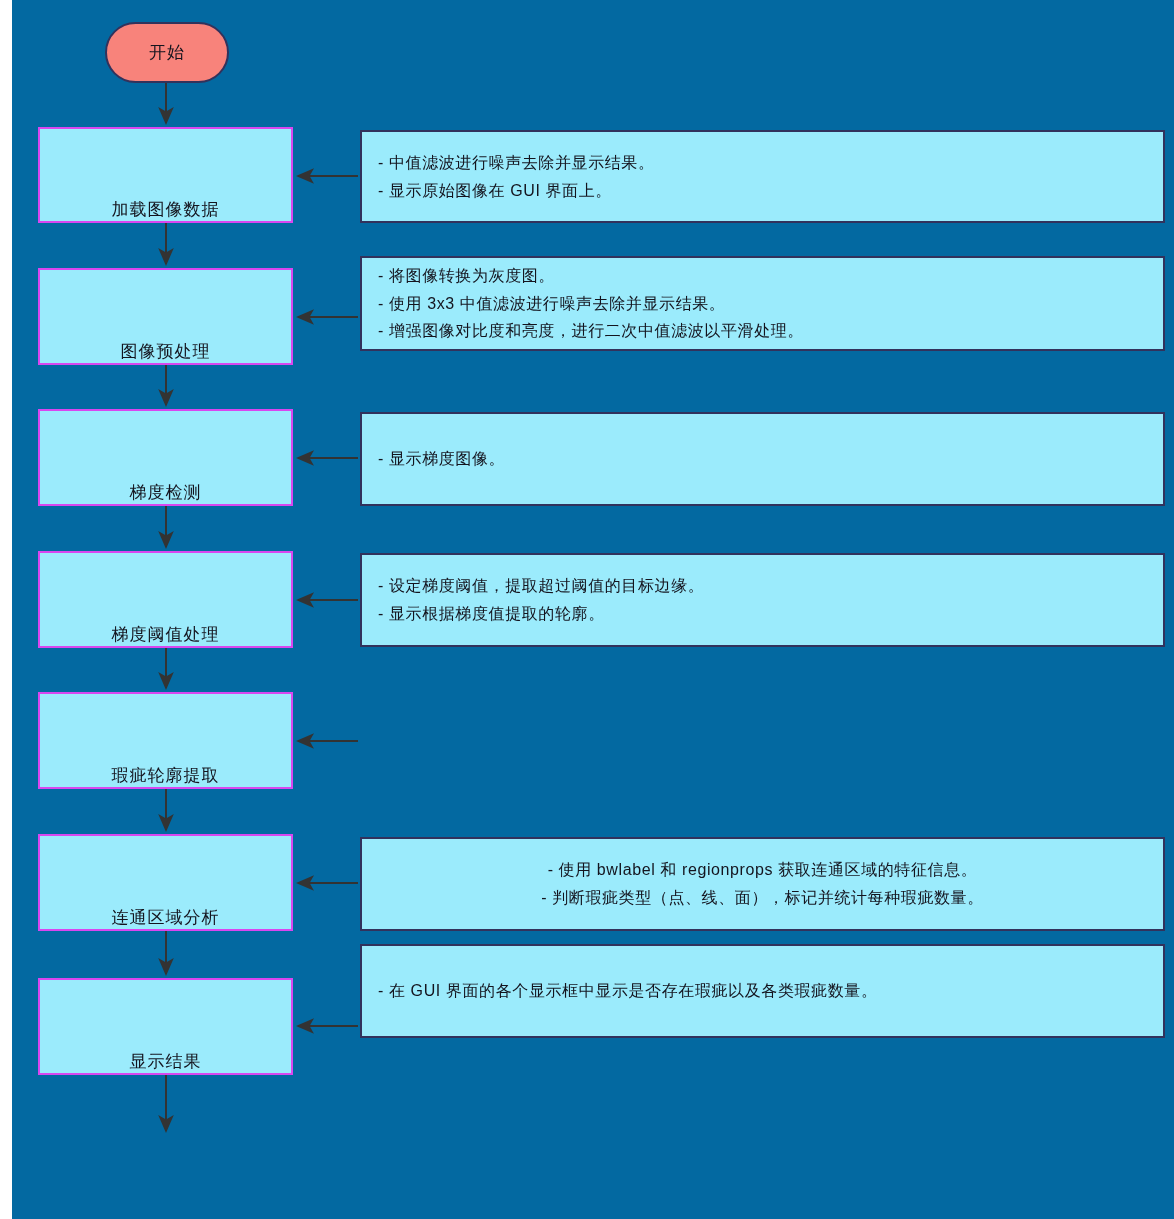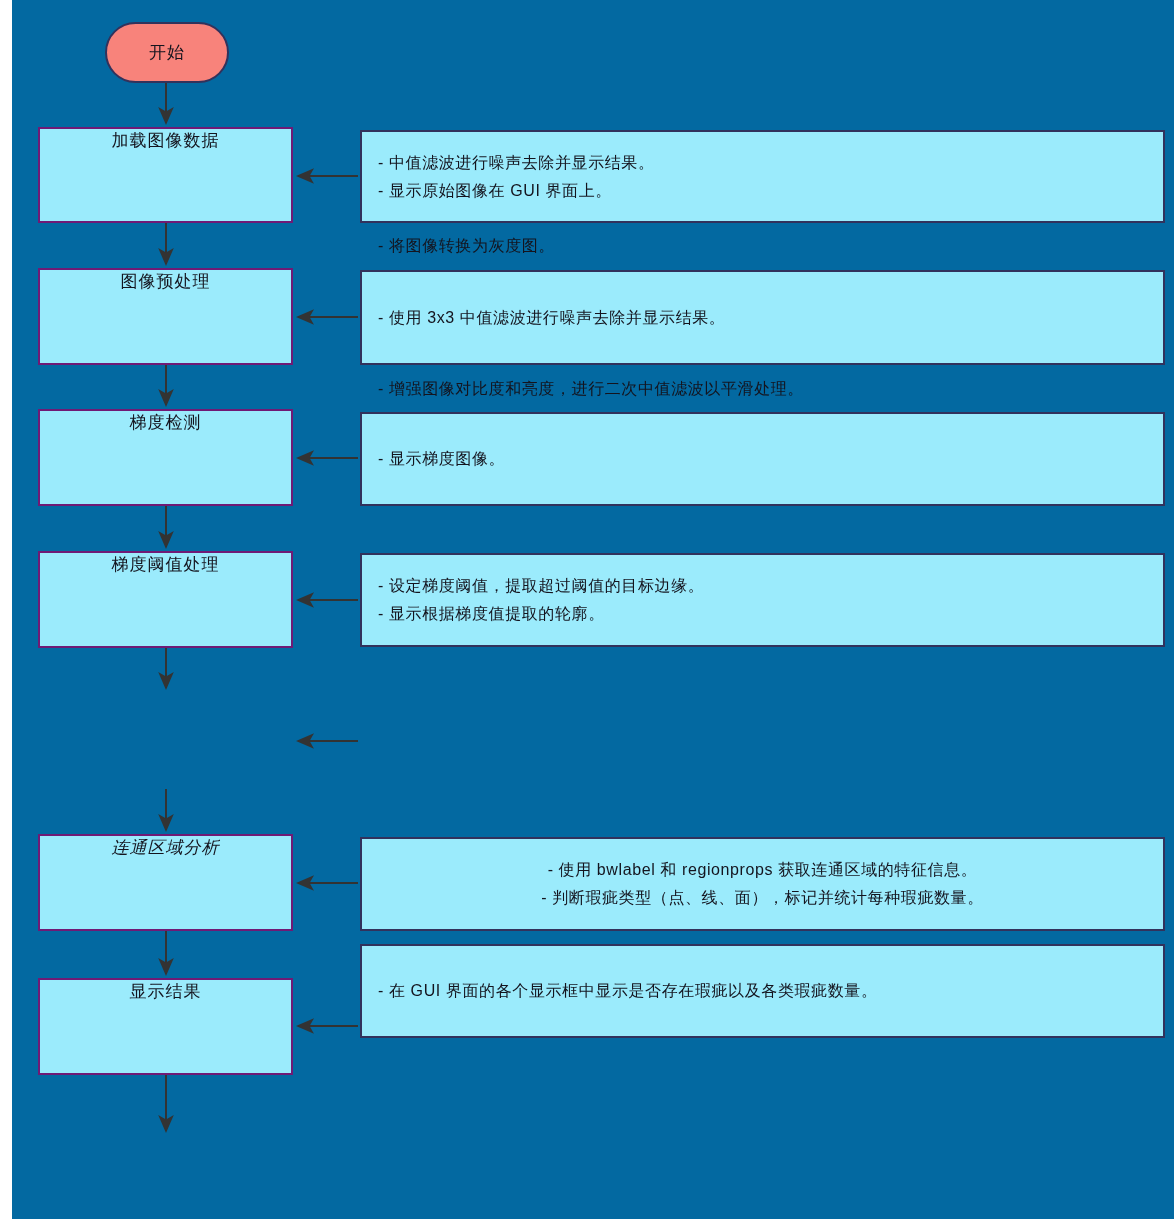--- a/index.html
+++ b/index.html
@@ -48,23 +48,23 @@
     color: #14141e;
   }
 
   
   .process {
     position: absolute;
     box-sizing: border-box;
     left: 26px;
     width: 255px;
     background: #9BEBFC;
-    border: 2px solid #701a75;
+    border: 2px solid #d946ef;
     display: flex;
-    align-items: flex-start;
+    align-items: flex-end;
     justify-content: center;
     text-align: center;
     font-size: 17px;
     letter-spacing: 1px;
     color: #14141e;
   }
 
   
   .note {
     position: absolute;
@@ -136,35 +136,38 @@
   </div>
 
   <div class="process" style="top:409px; height:97px;">
     <span>梯度检测</span>
   </div>
 
   <div class="process" style="top:551px; height:97px;">
     <span>梯度阈值处理</span>
   </div>
 
+  <div class="process" style="top:692px; height:97px;">
+    <span>瑕疵轮廓提取</span>
+  </div>
 
-  <div class="process" style="top:834px; height:97px;font-style:italic;">
+  <div class="process" style="top:834px; height:97px;">
     <span>连通区域分析</span>
   </div>
 
   <div class="process" style="top:978px; height:97px;">
     <span>显示结果</span>
   </div>
 
   <div class="note" style="top:130px; height:93px;">
     <div class="line">- 中值滤波进行噪声去除并显示结果。</div>
     <div class="line">- 显示原始图像在 GUI 界面上。</div>
   </div>
 
-  <div class="note" style="top:270px; height:95px;gap:44px;">
+  <div class="note" style="top:256px; height:95px;">
     <div class="line">- 将图像转换为灰度图。</div>
     <div class="line">- 使用 3x3 中值滤波进行噪声去除并显示结果。</div>
     <div class="line">- 增强图像对比度和亮度，进行二次中值滤波以平滑处理。</div>
   </div>
 
   <div class="note" style="top:412px; height:94px;">
     <div class="line">- 显示梯度图像。</div>
   </div>
 
   <div class="note" style="top:553px; height:94px;">

